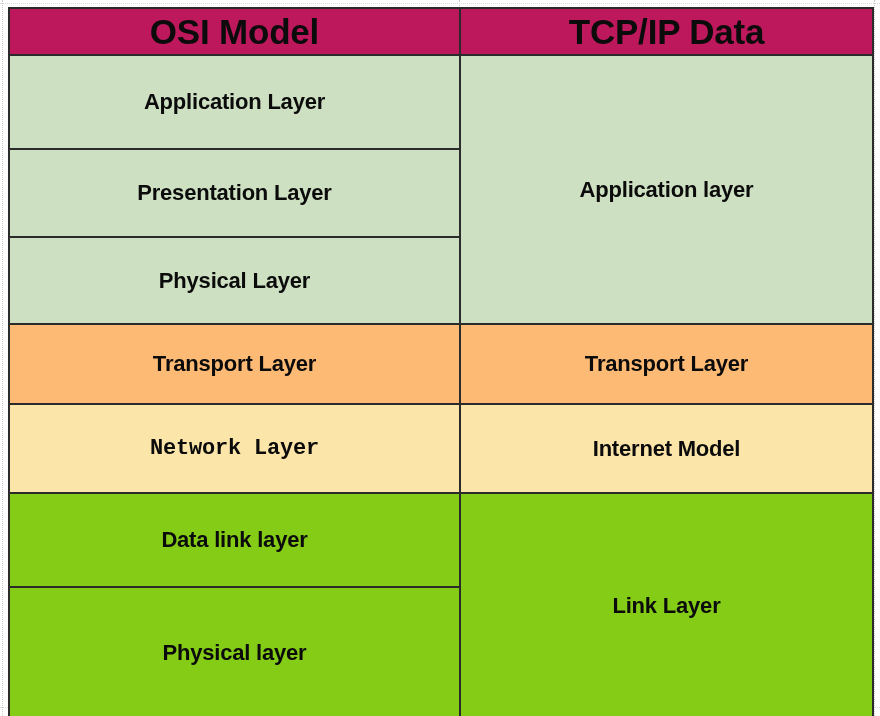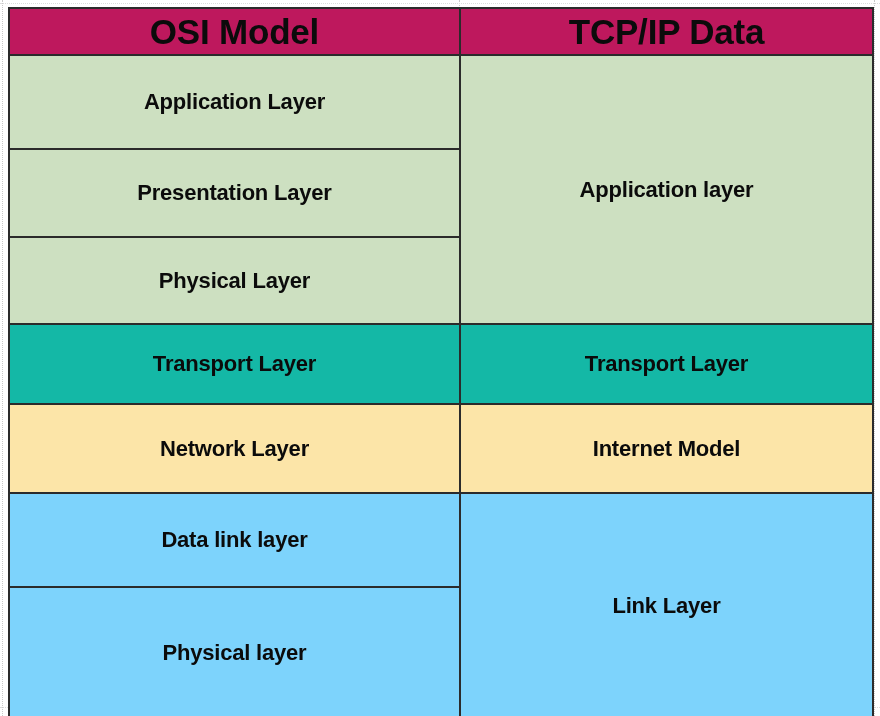--- a/index.html
+++ b/index.html
@@ -62,33 +62,33 @@
   #model-table th {
     background: #be185d;
     font-size: 35px;
     font-weight: 700;
     height: 45px;
   }
   .col-osi   { width: 451px; }
   .col-tcpip { width: 413px; }
 
   .c-green  { background: #cde0c1; }
-  .c-blue   { background: #14b8a6; }
+  .c-blue   { background: #fdba74; }
   .c-yellow { background: #fce5a8; }
-  .c-orange { background: #7dd3fc; }
+  .c-orange { background: #84cc16; }
 
   .osi-cell   { font-weight: 700; }
   .tcpip-cell { font-weight: 600; }
 
   
   .r-app  { height: 92px; }
   .r-pres { height: 86px; margin-top: 16px; }
   .r-sess { height: 85px; }
   .r-tran { height: 78px; }
-  .r-netw { height: 87px; }
+  .r-netw { height: 87px; font-family: Liberation Mono, monospace; }
   .r-data { height: 92px; }
   .r-phys { height: 130px; }
 </style>
 </head>
 <body>
 
 <div id="sheet-canvas">
   <div class="grid-line-v" style="left:2px;"></div>
   <div class="grid-line-v" style="left:459px;"></div>
   <div class="grid-line-v" style="left:874px;"></div>

